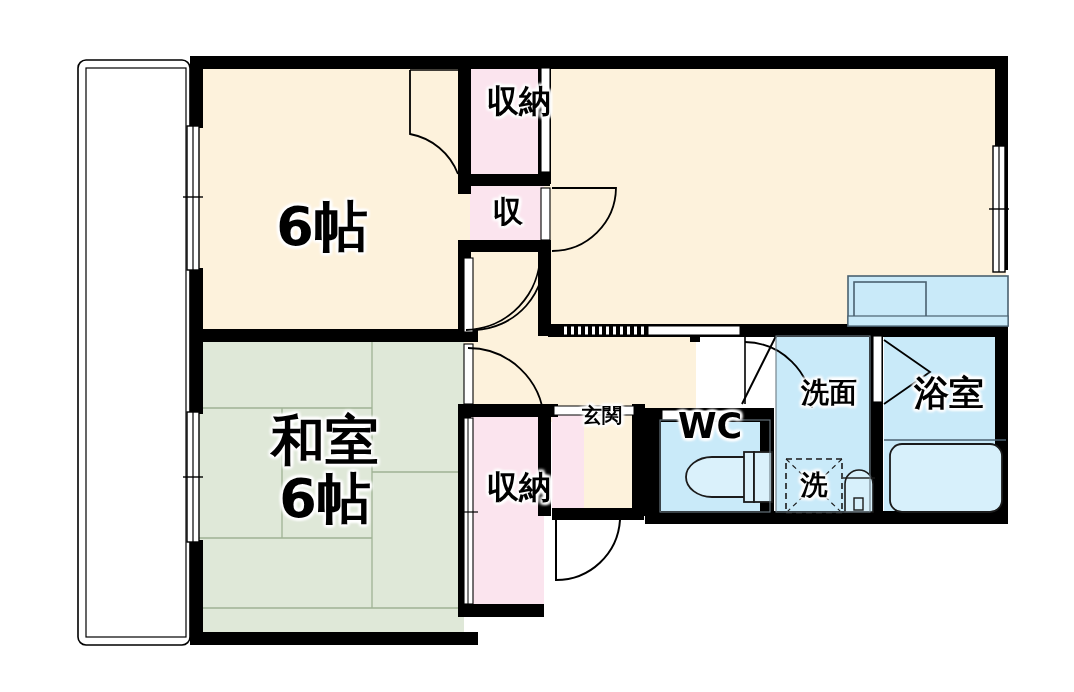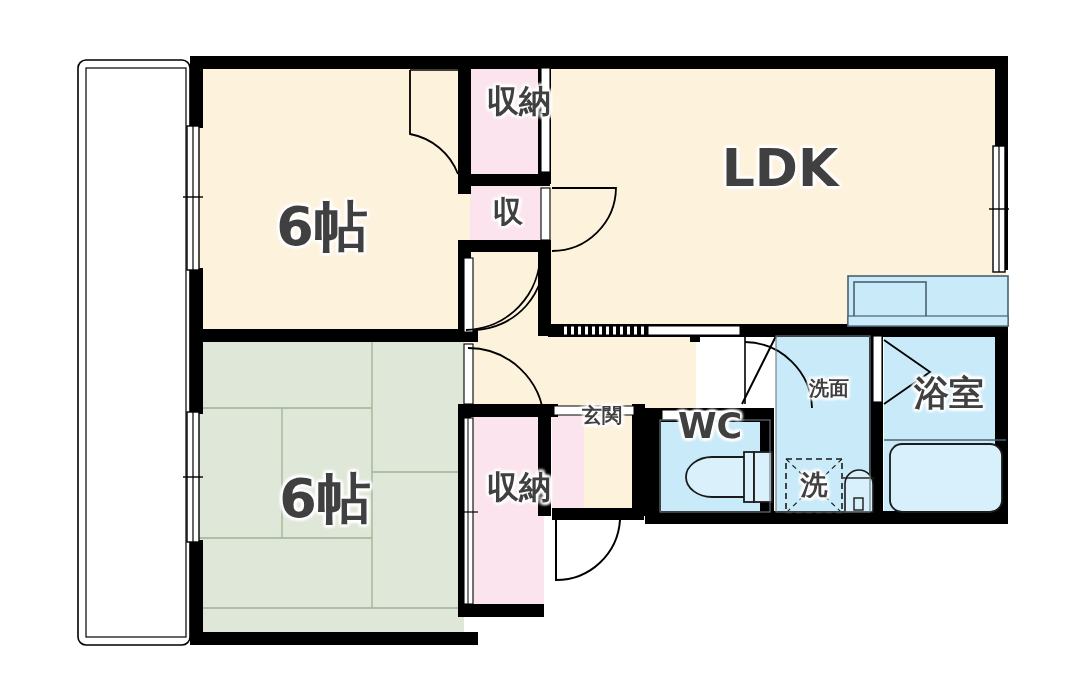--- a/index.html
+++ b/index.html
@@ -1,18 +1,18 @@
 <!DOCTYPE html>
 <html><head>
 <meta charset="utf-8">
 <style>
   html,body{margin:0;padding:0;background:#ffffff;}
   body{width:1074px;height:692px;font-family:"DejaVu Sans","Liberation Sans",sans-serif;}
   #plan{position:relative;width:1074px;height:692px;overflow:hidden;background:#fff;}
-  .lbl{position:absolute;font-weight:700;color:#404040;white-space:nowrap;
+  .lbl{position:absolute;font-weight:700;color:#000000;white-space:nowrap;
        text-shadow:2px 0 3px #fff,-2px 0 3px #fff,0 2px 3px #fff,0 -2px 3px #fff,
                    2px 2px 3px #fff,-2px -2px 3px #fff,2px -2px 3px #fff,-2px 2px 3px #fff;
        line-height:1.08;text-align:center;}
   svg{position:absolute;top:0;left:0;}
 </style>
 </head>
 <body>
 
 <div id="plan">
 
@@ -219,25 +219,25 @@
       <rect x="776" y="336" width="94" height="176"></rect>
     </g>
   </svg>
 
   <div class="lbl" style="left:252px;top:140px;width:140px;font-size:54px;">
     <br>
     <span>6帖</span>
   </div>
 
   <div class="lbl" style="left:690px;top:140px;width:180px;font-size:52px;">
-    <span>LDK</span><br>
+    <br>
   </div>
 
   <div class="lbl" style="left:255px;top:412px;width:140px;font-size:54px;">
-    <br>
+    <span>和室</span><br>
     <span>6帖</span>
   </div>
 
   <div class="lbl" style="left:487px;top:84px;width:42px;font-size:32px;">
     <span>収納</span>
   </div>
 
   <div class="lbl" style="left:487px;top:196px;width:42px;font-size:30px;">
     <span>収</span>
   </div>
@@ -247,21 +247,21 @@
   </div>
 
   <div class="lbl" style="left:582px;top:405px;width:36px;font-size:20px;">
     <span>玄関</span>
   </div>
 
   <div class="lbl" style="left:678px;top:408px;width:56px;font-size:35px;">
     <span>WC</span>
   </div>
 
-  <div class="lbl" style="left:799px;top:378px;width:60px;font-size:20px;">
+  <div class="lbl" style="left:799px;top:378px;width:60px;font-size:28px;">
     <span>洗面</span>
   </div>
 
   <div class="lbl" style="left:914px;top:375px;width:62px;font-size:35px;">
     <span>浴室</span>
   </div>
 
   <div class="lbl" style="left:797px;top:470px;width:34px;font-size:27px;">
     <span>洗</span>
   </div>

